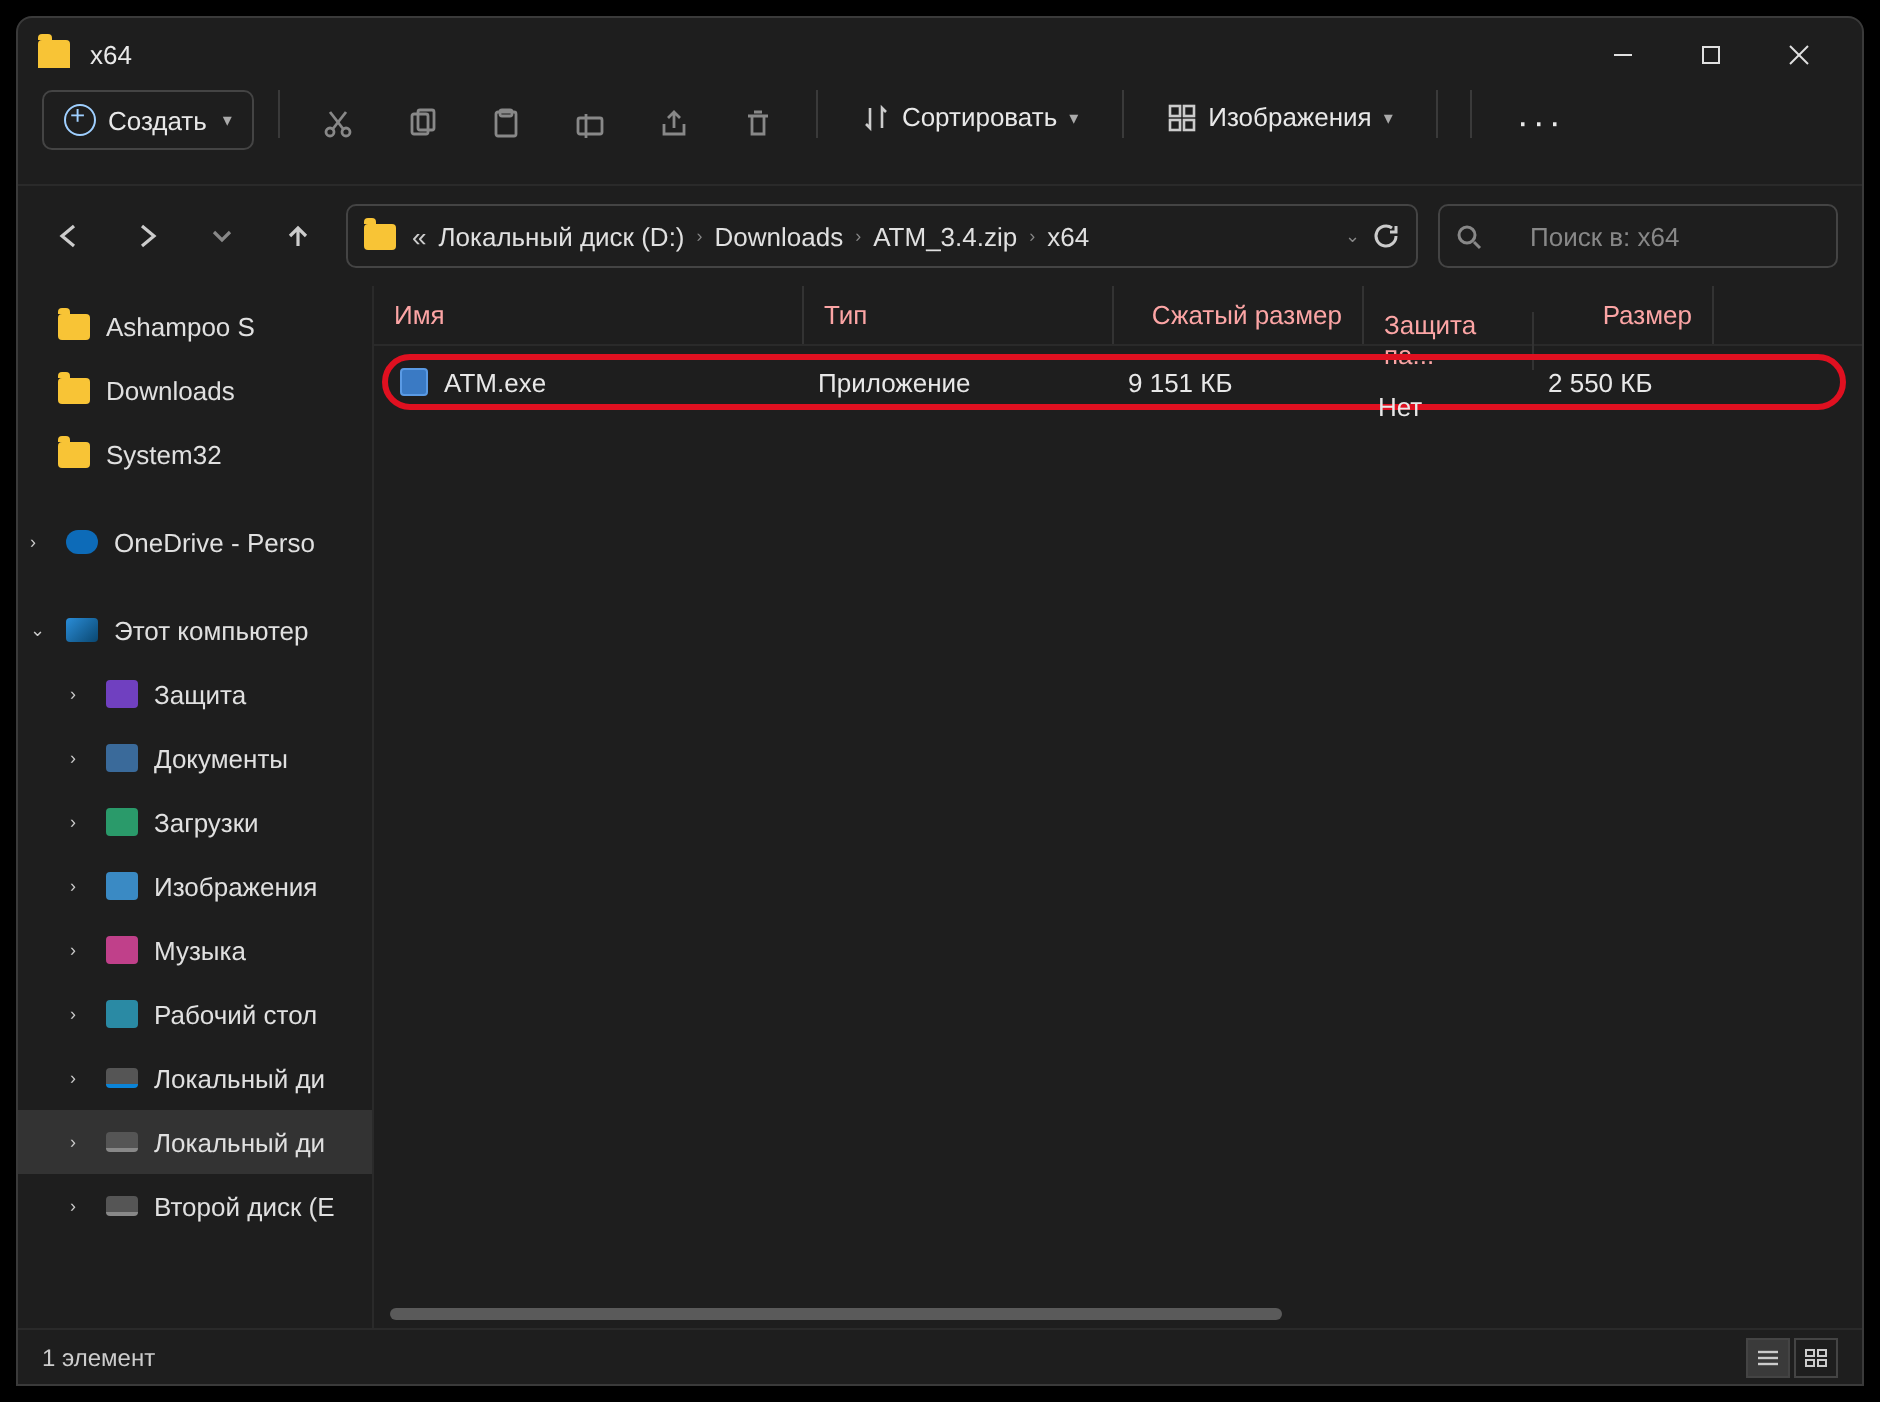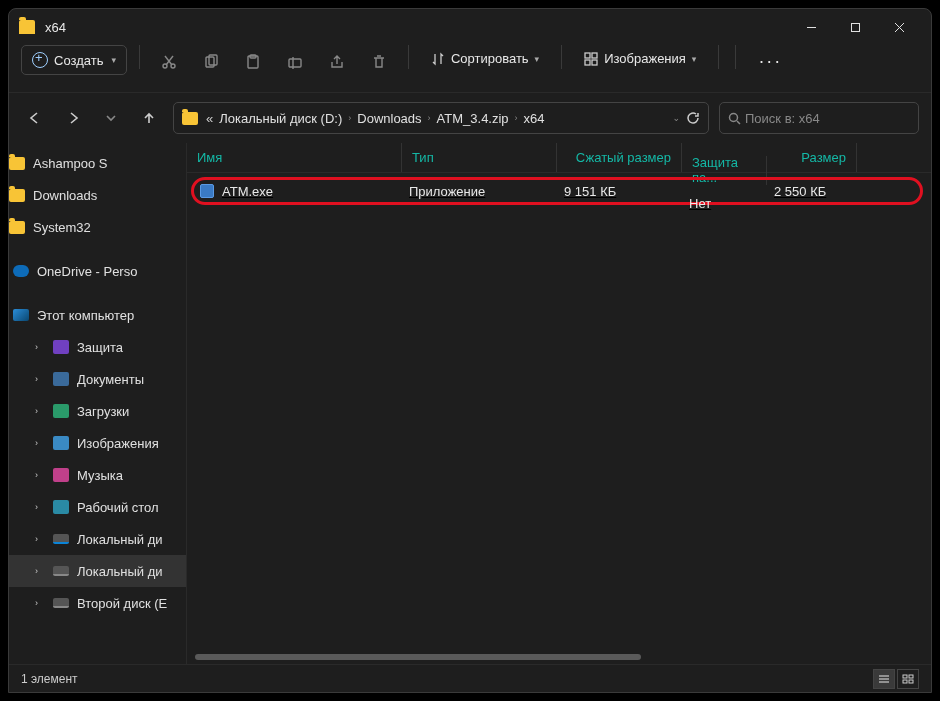--- a/index.html
+++ b/index.html
@@ -25,43 +25,43 @@
 .dots { font-size: 18px; color: #e8e8e8; letter-spacing: 2px; }
 .addrbar { height: 50px; display: flex; align-items: center; padding: 0 12px; gap: 10px; }
 .navbtn { width: 28px; height: 32px; display: flex; align-items: center; justify-content: center; color: #ccc; }
 .navbtn svg { stroke: currentColor; fill: none; stroke-width: 1.6; }
 .pathbox { flex: 1; height: 32px; border: 1px solid #444; border-radius: 5px; display: flex; align-items: center; padding: 0 8px; gap: 6px; color: #e8e8e8; font-size: 13px; }
 .pathbox .folder-ic { width: 16px; height: 13px; background: #f8c436; border-radius: 2px; margin-right: 2px; position: relative; }
 .pathbox .folder-ic::before { content: ""; position: absolute; top: -3px; left: 0; width: 6px; height: 3px; background: #f8c436; border-radius: 2px 2px 0 0; }
 .pathbox .crumb { color: #e0e0e0; }
 .pathbox .car { font-size: 9px; color: #888; }
 .pathbox .spacer { flex: 1; }
-.searchbox { width: 200px; height: 32px; border: 1px solid #444; border-radius: 5px; display: flex; align-items: center; padding: 0 8px; gap: 4px; color: #888; font-size: 13px; }
+.searchbox { width: 200px; height: 32px; border: 1px solid #444; border-radius: 5px; display: flex; align-items: center; padding: 0 8px; gap: 24px; color: #888; font-size: 13px; }
 .content { flex: 1; display: flex; overflow: hidden; }
 .sidebar { width: 178px; overflow-y: auto; padding: 4px 0; border-right: 1px solid #2a2a2a; }
-.tree-item { height: 32px; display: flex; align-items: center; gap: 8px; color: #e0e0e0; font-size: 13px; white-space: nowrap; overflow: hidden; }
+.tree-item { height: 32px; display: flex; align-items: center; padding-left: 20px; gap: 8px; color: #e0e0e0; font-size: 13px; white-space: nowrap; overflow: hidden; }
 .tree-item.l2 { padding-left: 40px; }
 .tree-item.active { background: #333; }
 .tree-item .expand { width: 10px; font-size: 9px; color: #ccc; margin-left: -14px; }
 .ic-folder { width: 16px; height: 13px; background: #f8c436; border-radius: 2px; flex-shrink: 0; position: relative; }
 .ic-folder::before { content: ""; position: absolute; top: -3px; left: 0; width: 6px; height: 3px; background: #f8c436; border-radius: 2px 2px 0 0; }
 .ic-cloud { width: 16px; height: 12px; background: #0d6bb8; border-radius: 6px; flex-shrink: 0; }
 .ic-pc { width: 16px; height: 12px; background: linear-gradient(135deg,#2a8dd8,#0a4770); border-radius: 2px; flex-shrink: 0; }
 .ic-sq { width: 16px; height: 14px; border-radius: 2px; flex-shrink: 0; display: flex; align-items: center; justify-content: center; font-size: 9px; color: #fff; }
 .ic-drive { width: 16px; height: 10px; background: #555; border-radius: 2px; flex-shrink: 0; border-bottom: 2px solid #888; }
 .ic-drive.win { border-bottom-color: #0a84d8; }
 .main { flex: 1; display: flex; flex-direction: column; }
-.cols { height: 30px; display: flex; align-items: center; color: #14b8a6; font-size: 13px; border-bottom: 1px solid #2a2a2a; }
+.cols { height: 30px; display: flex; align-items: center; color: #fca5a5; font-size: 13px; border-bottom: 1px solid #2a2a2a; }
 .cols div { padding: 0 10px; border-right: 1px solid #333; height: 100%; display: flex; align-items: center; }
 .c-name { width: 215px; }
 .c-type { width: 155px; }
 .c-comp { width: 125px; justify-content: flex-end; }
 .c-prot { width: 85px; margin-top: 25px; }
 .c-size { width: 90px; justify-content: flex-end; border-right: none; }
-.rows { flex: 1; position: relative; text-decoration: underline; }
+.rows { flex: 1; position: relative; }
 .row { height: 28px; display: flex; align-items: center; color: #e8e8e8; font-size: 13px; border: 3px solid #e01020; border-radius: 14px; margin: 4px 8px 0 4px; }
 .row .c-name { display: flex; align-items: center; gap: 8px; }
 .row .exe-ic { width: 14px; height: 14px; background: #3a7ac4; border: 1px solid #5a9ae4; border-radius: 2px; margin-left: 6px; }
 .hscroll { height: 6px; background: #5a5a5a; margin: 0 12px 4px 8px; border-radius: 3px; width: 60%; }
 .status { height: 28px; border-top: 1px solid #2a2a2a; display: flex; align-items: center; padding: 0 12px; color: #ccc; font-size: 12px; }
 .status .sp { flex: 1; }
 .viewsw { display: flex; gap: 2px; }
 .viewsw div { width: 22px; height: 20px; border: 1px solid #444; display: flex; align-items: center; justify-content: center; }
 .viewsw div.active { background: #3a3a3a; }
 </style>

